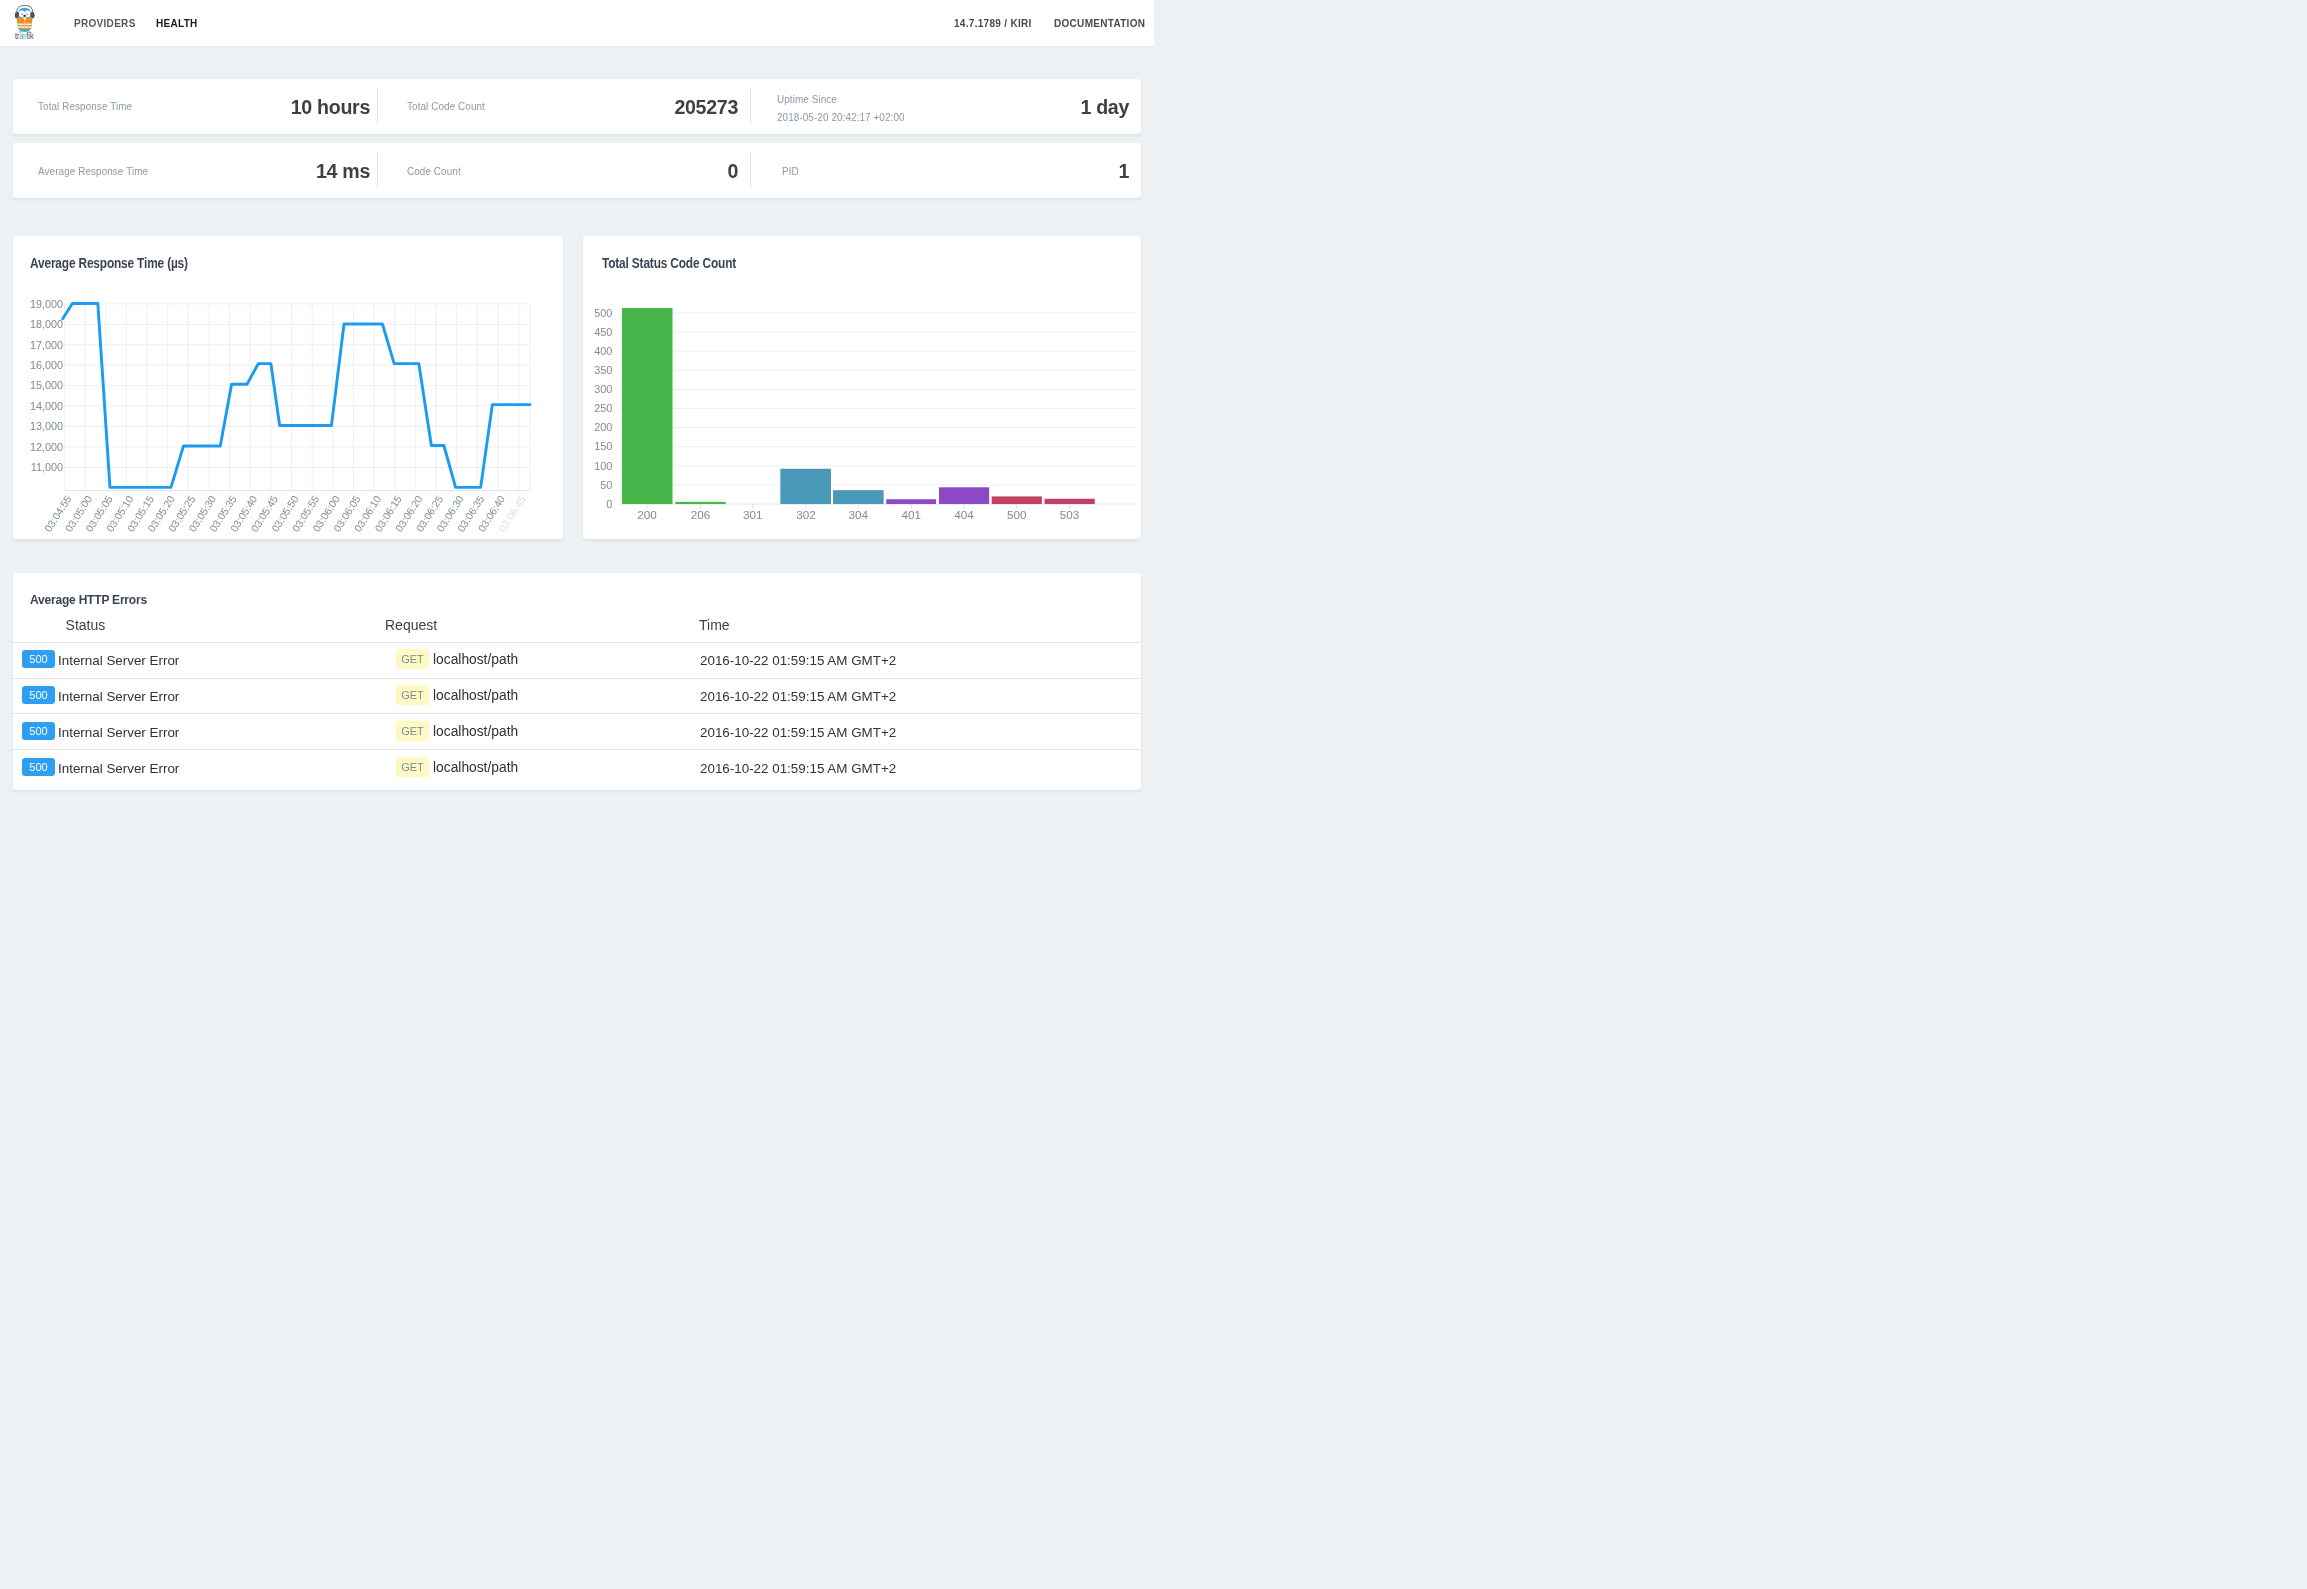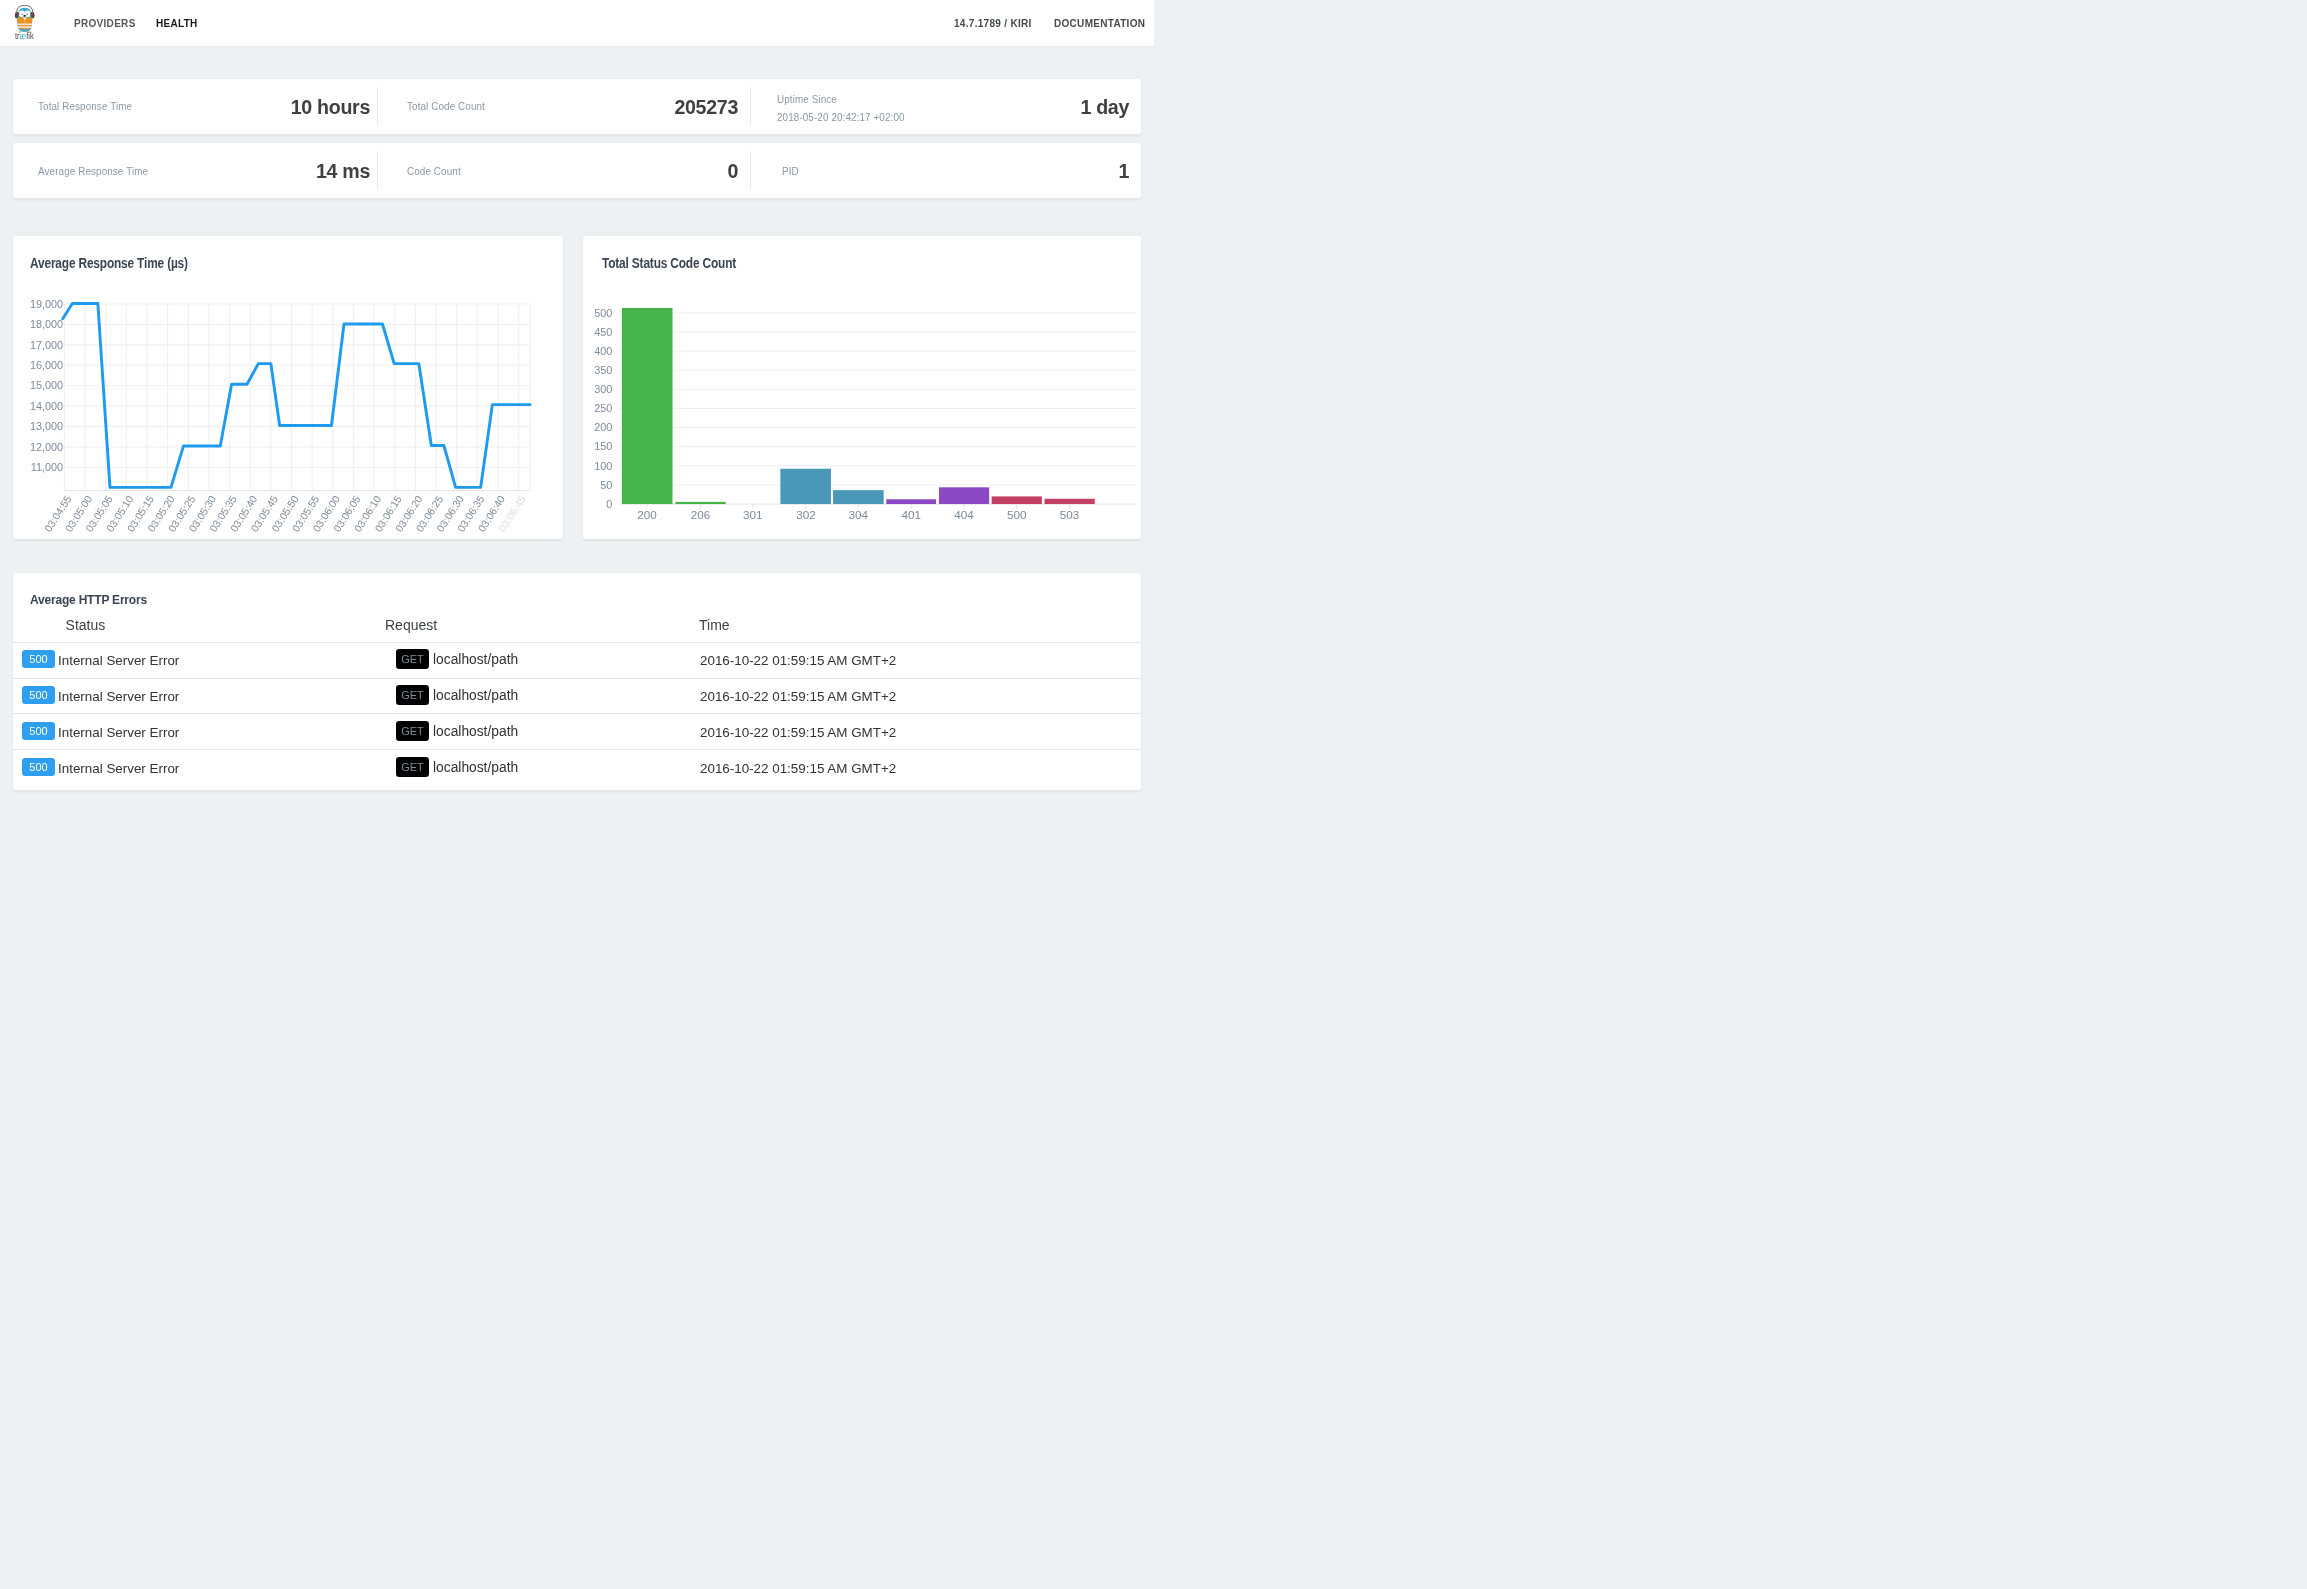--- a/index.html
+++ b/index.html
@@ -13,21 +13,21 @@
 .card { position:absolute; background:#fff; border-radius:3.3px; box-shadow:0 1.7px 2.5px rgba(40,60,80,.08); }
 
 .slabel { position:absolute; font-size:11px; color:#8b99a6; letter-spacing:0.1px; transform:scaleX(0.9); transform-origin:0 0; }
 .sval { position:absolute; font-weight:bold; color:#404040; font-size:19.6px; letter-spacing:-0.3px; text-align:right; }
 .vdiv { position:absolute; width:0.8px; background:#e4e8ec; }
 .ctitle { position:absolute; font-weight:bold; font-size:14px; color:#3b4552; letter-spacing:-0.2px; transform:scaleX(0.85); transform-origin:0 0; }
 
 .th { position:absolute; font-size:14px; color:#3c4247; }
 .td { position:absolute; font-size:13.4px; color:#333; }
 .badge500 { position:absolute; width:33px; height:18.4px; background:#2e9ff0; border-radius:3.3px; color:#fff; font-size:11px; text-align:center; line-height:18.4px; }
-.badgeget { position:absolute; width:33px; height:20px; background:#000000; border-radius:3.3px; color:#7e8b99; font-size:11px; text-align:center; line-height:20px; }
+.badgeget { position:absolute; width:33px; height:20px; background:#fef9c3; border-radius:3.3px; color:#7e8b99; font-size:11px; text-align:center; line-height:20px; }
 .rowline { position:absolute; left:12.5px; width:1128px; height:0.8px; background:#e2e5e8; }
 </style>
 </head>
 <body>
 <div id="nav">
   <svg class="abs" style="left:13.4px;top:5px" width="23.4" height="35" viewBox="0 0 28 42">
     <line x1="2.6" y1="11.6" x2="6.3" y2="20.0" stroke="#c9e54c" stroke-width="1.7"></line>
     <line x1="25.4" y1="11.6" x2="21.7" y2="20.0" stroke="#c9e54c" stroke-width="1.7"></line>
     <line x1="5.8" y1="18.8" x2="7.1" y2="21.9" stroke="#1c1c1c" stroke-width="1.8"></line>
     <line x1="22.2" y1="18.8" x2="20.9" y2="21.9" stroke="#1c1c1c" stroke-width="1.8"></line>

